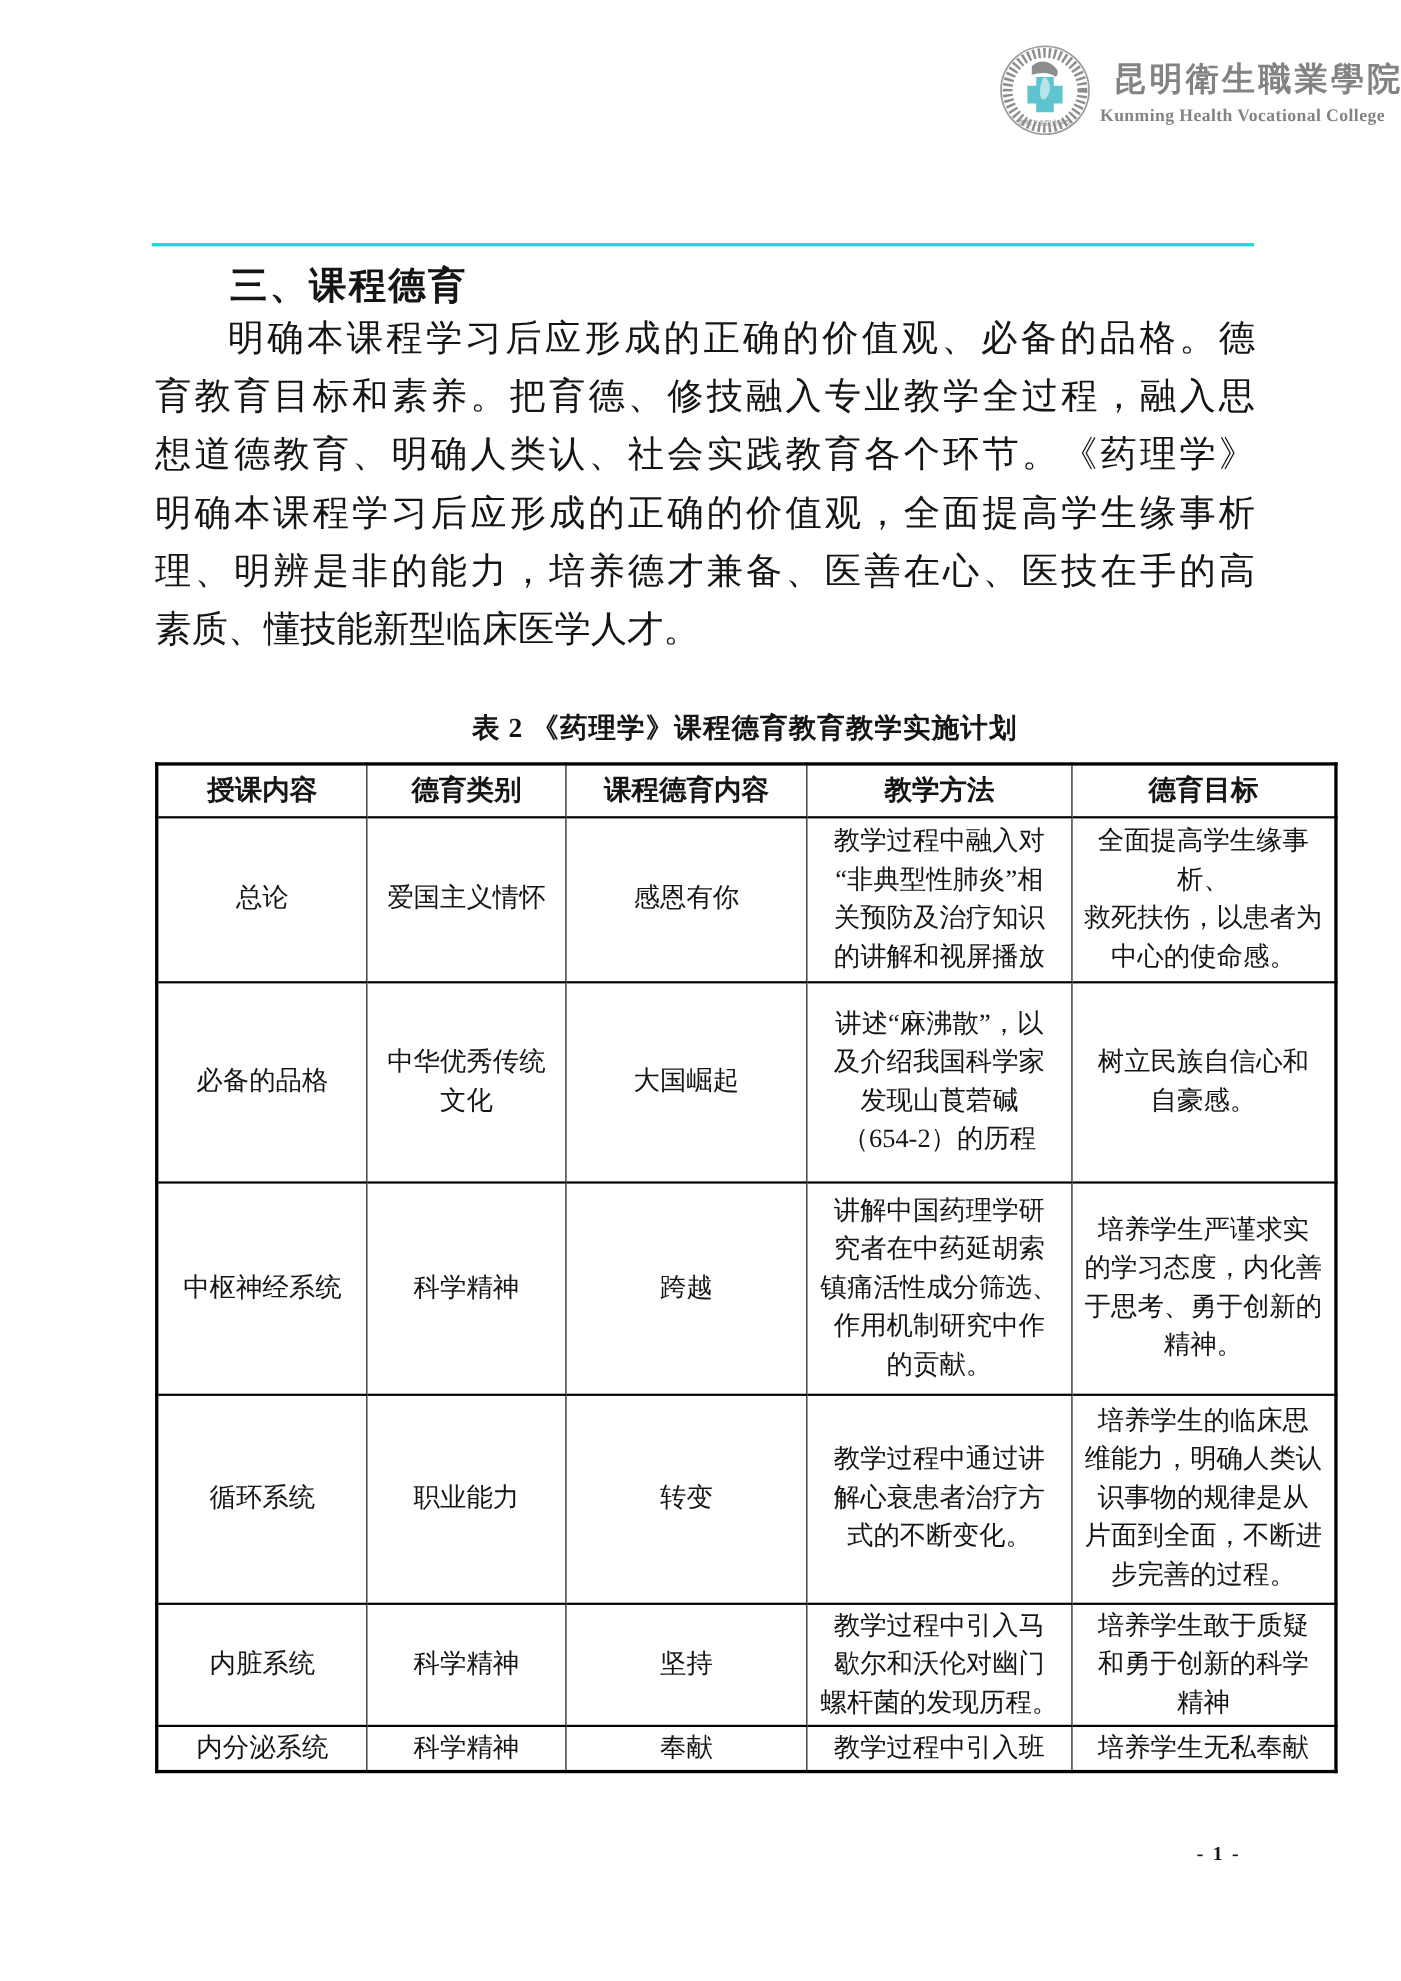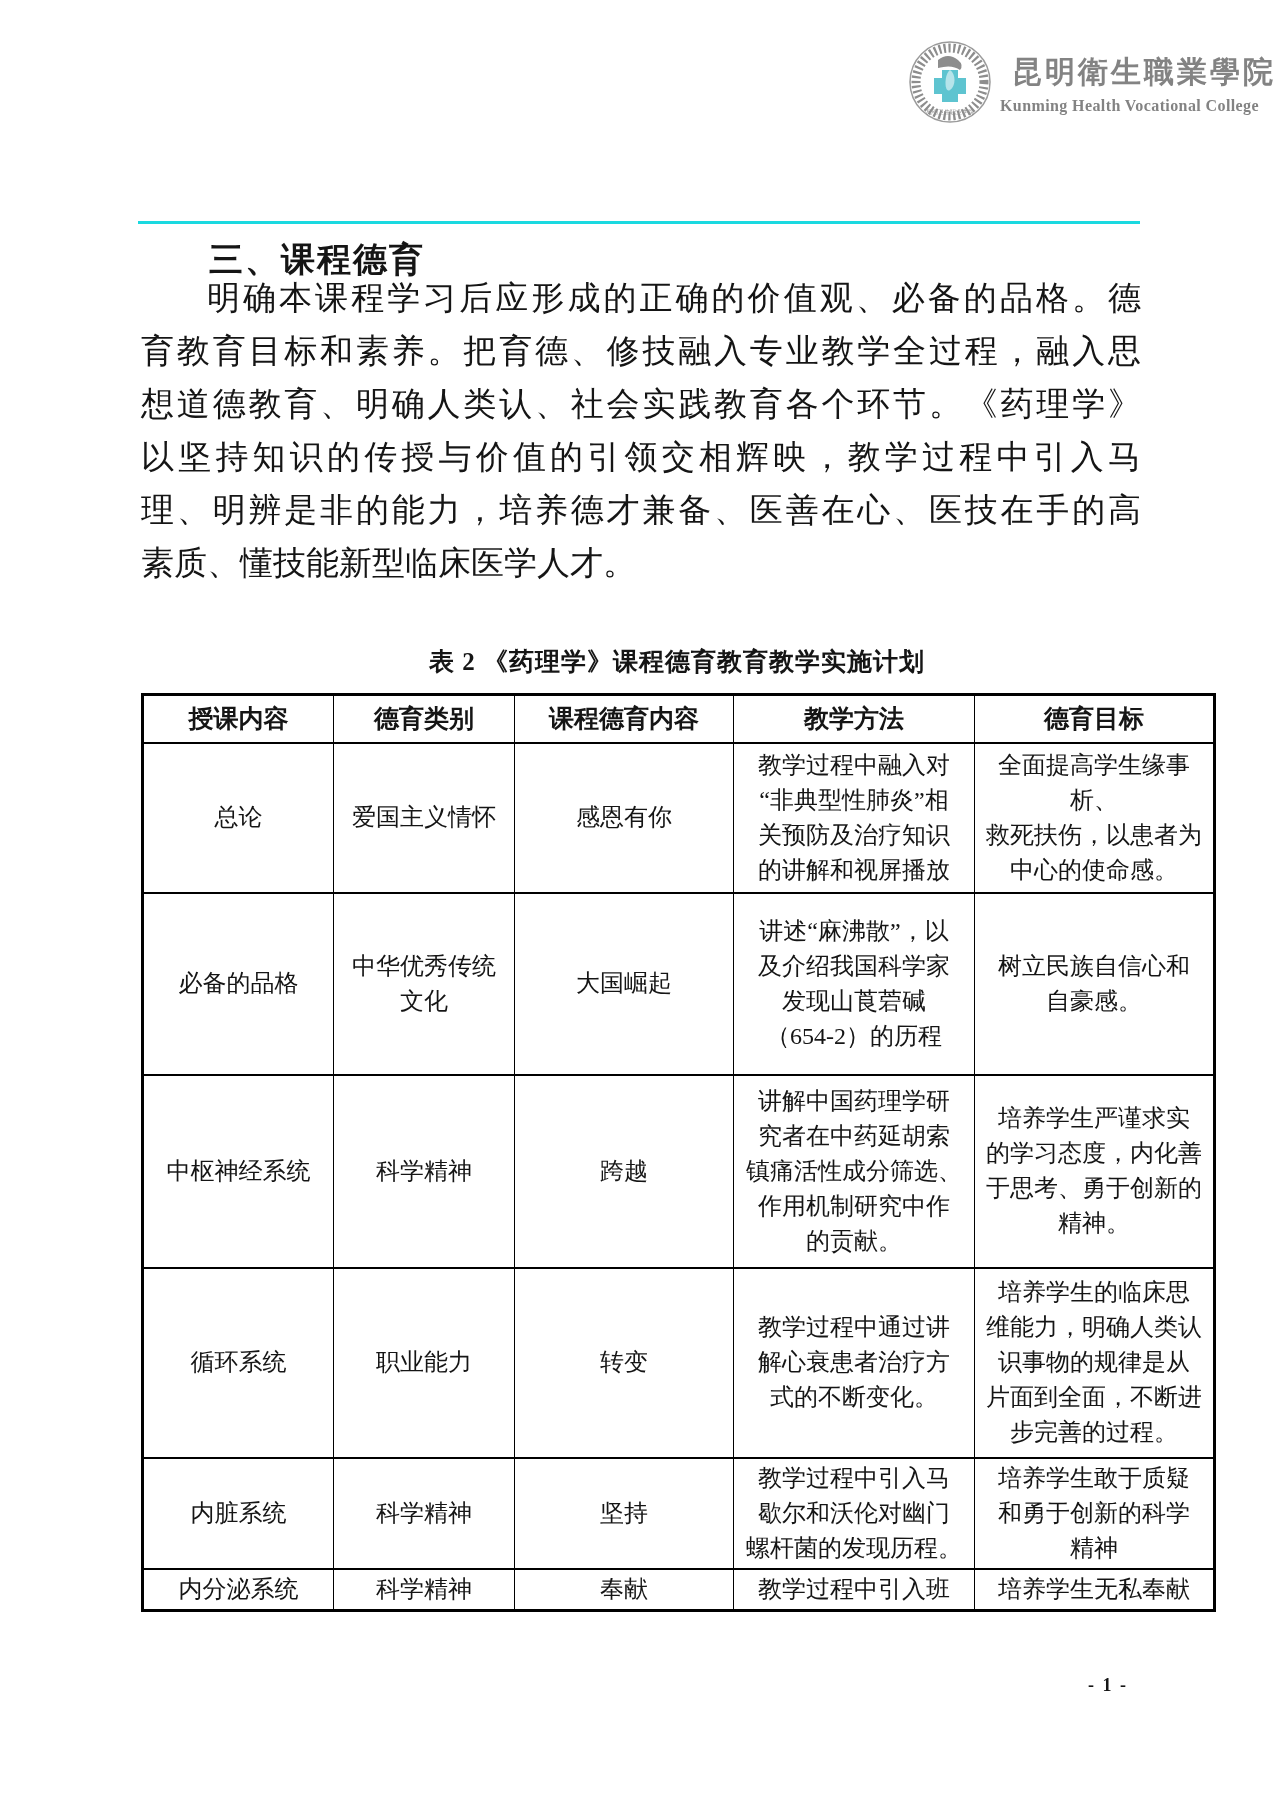--- a/index.html
+++ b/index.html
@@ -33,21 +33,21 @@
     position:absolute;left:138px;top:221px;width:1002px;height:3px;
     background:var(--divider);
   }
   
   .heading{
     position:absolute;left:141px;top:237px;width:1000px;
     font-family:"Liberation Sans","DejaVu Sans",sans-serif;
     font-weight:bold;font-size:34px;letter-spacing:2px;
     text-indent:2em;color:var(--text);
   }
-  .paragraph{position:absolute;left:141px;top:272px;width:1000px;}
+  .paragraph{position:absolute;left:141px;top:282px;width:1000px;}
   .pline{
     display:block;height:53px;line-height:53px;font-size:33px;
     text-align:justify;text-align-last:justify;
     white-space:nowrap;letter-spacing:0;
   }
   .pline.first{text-indent:2em;}
   .pline.last{text-align-last:left;}
   
   .caption{
     position:absolute;left:141px;top:645px;width:1072px;
@@ -106,21 +106,21 @@
   </div>
 
   <div class="divider"></div>
 
   <div class="heading">三、课程德育</div>
 
   <div class="paragraph">
     <span class="pline first">明确本课程学习后应形成的正确的价值观、必备的品格。德</span>
     <span class="pline">育教育目标和素养。把育德、修技融入专业教学全过程，融入思</span>
     <span class="pline">想道德教育、明确人类认、社会实践教育各个环节。《药理学》</span>
-    <span class="pline">以坚持知识的传授与价值的引领交相辉映，教学过程中引入马</span>
+    <span class="pline">明确本课程学习后应形成的正确的价值观，全面提高学生缘事析</span>
     <span class="pline">理、明辨是非的能力，培养德才兼备、医善在心、医技在手的高</span>
     <span class="pline last">素质、懂技能新型临床医学人才。</span>
   </div>
 
   <div class="caption">表 2 《药理学》课程德育教育教学实施计划</div>
 
   <table class="plan">
     <colgroup>
       <col style="width:191px">
         <col style="width:181px">

